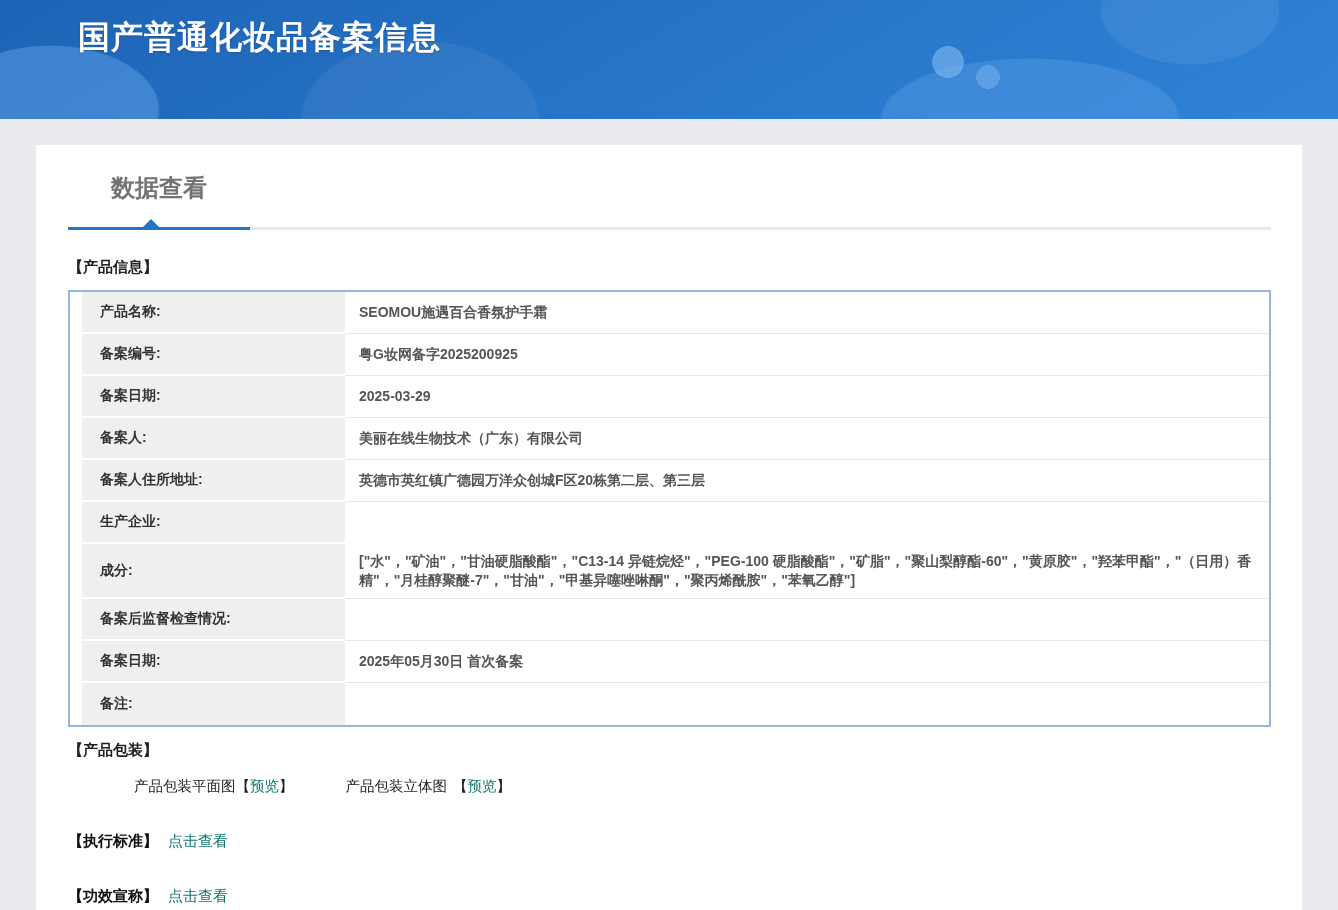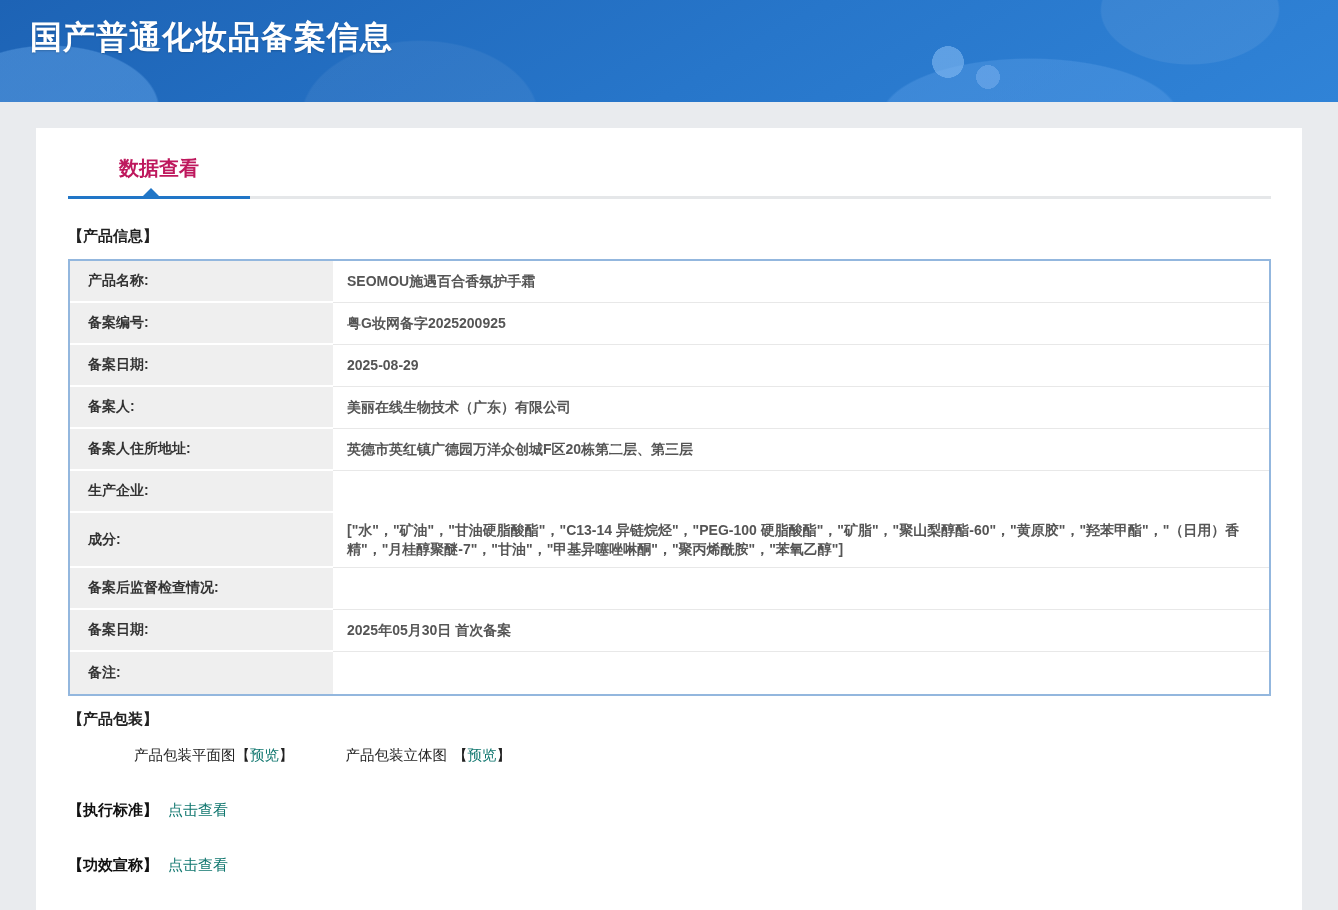--- a/index.html
+++ b/index.html
@@ -4,64 +4,65 @@
 <style>
   * { margin:0; padding:0; box-sizing:border-box; }
   html,body { width:1338px; height:910px; overflow:hidden; }
   body {
     font-family:"Liberation Sans","DejaVu Sans",sans-serif;
     background:#e9ebee;
     color:#333;
   }
   
   .banner {
-    height:102px;
+    height:119px;
     background:
       radial-gradient(circle 16px at 948px 62px, rgba(130,185,242,.6) 0 98%, transparent 100%),
       radial-gradient(circle 12px at 988px 77px, rgba(120,175,238,.55) 0 98%, transparent 100%),
       radial-gradient(ellipse 110px 65px at 50px 110px, rgba(95,160,228,.5) 0 98%, transparent 100%),
       radial-gradient(ellipse 150px 60px at 1030px 118px, rgba(90,158,230,.4) 0 98%, transparent 100%),
       radial-gradient(ellipse 120px 80px at 420px 120px, rgba(255,255,255,.06) 0 98%, transparent 100%),
       radial-gradient(ellipse 90px 55px at 1190px 10px, rgba(255,255,255,.07) 0 98%, transparent 100%),
       linear-gradient(150deg,#1d63b5 0%,#2776ca 55%,#3083d7 100%);
+    padding-left: 48px;
   }
   .banner h1 {
     color:#fff; font-size:32px; font-weight:bold;
     padding:16px 0 0 30px; letter-spacing:1px;
     text-shadow:0 1px 2px rgba(0,0,0,.18);
   }
   
   .card {
     width:1266px; margin:26px 36px 0;
     min-height:731px; background:#fff;
     padding:27px 31px 40px 32px;
   }
   
   .tab-wrap { }
   .tab {
     width:182px; text-align:center;
-    color:#be185d; font-size:20px; font-weight:bold;
-    padding-bottom:14px; cursor:pointer;
+    color:#737373; font-size:24px; font-weight:bold;
+    padding-bottom:23px; cursor:pointer;
   }
   .tab-line { position:relative; height:3px; background:#e5e7e9; }
   .tab-line .active-seg {
     position:absolute; left:0; top:0; width:182px; height:3px; background:#2176c7;
   }
   .tab-line .tri {
     position:absolute; left:75px; top:-8px;
     width:0; height:0;
     border-left:8px solid transparent;
     border-right:8px solid transparent;
     border-bottom:8px solid #2176c7;
   }
   
   .sec-title { font-size:15px; font-weight:bold; color:#222; margin:28px 0 13px; }
   
   .info-table { border:2px solid #93b7de; }
-  .trow { display:flex; min-height:42px; }
+  .trow { display:flex; min-height:42px;padding-left:12px; }
   .tlabel {
     width:263px; flex:0 0 263px;
     background:#efefef;
     font-weight:bold; font-size:14px; color:#333;
     display:flex; align-items:center;
     padding:8px 8px 8px 18px;
   }
   .tvalue {
     flex:1;
     font-size:14px; color:#555; line-height:19px;
@@ -102,21 +103,21 @@
       <div class="trow">
         <div class="tlabel">产品名称:</div>
         <div class="tvalue">SEOMOU施遇百合香氛护手霜</div>
       </div>
       <div class="trow">
         <div class="tlabel">备案编号:</div>
         <div class="tvalue">粤G妆网备字2025200925</div>
       </div>
       <div class="trow">
         <div class="tlabel">备案日期:</div>
-        <div class="tvalue">2025-08-29</div>
+        <div class="tvalue">2025-03-29</div>
       </div>
       <div class="trow">
         <div class="tlabel">备案人:</div>
         <div class="tvalue">美丽在线生物技术（广东）有限公司</div>
       </div>
       <div class="trow">
         <div class="tlabel">备案人住所地址:</div>
         <div class="tvalue">英德市英红镇广德园万洋众创城F区20栋第二层、第三层</div>
       </div>
       <div class="trow">

